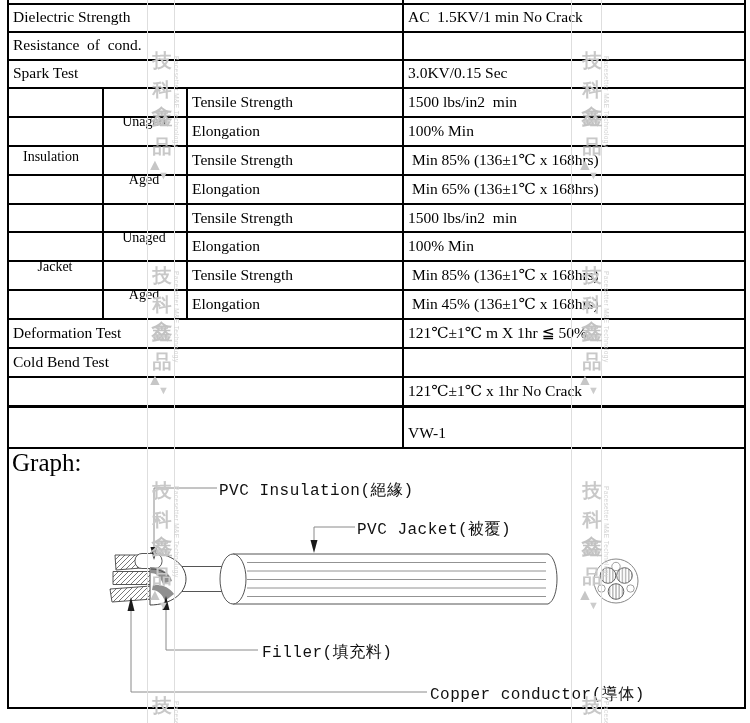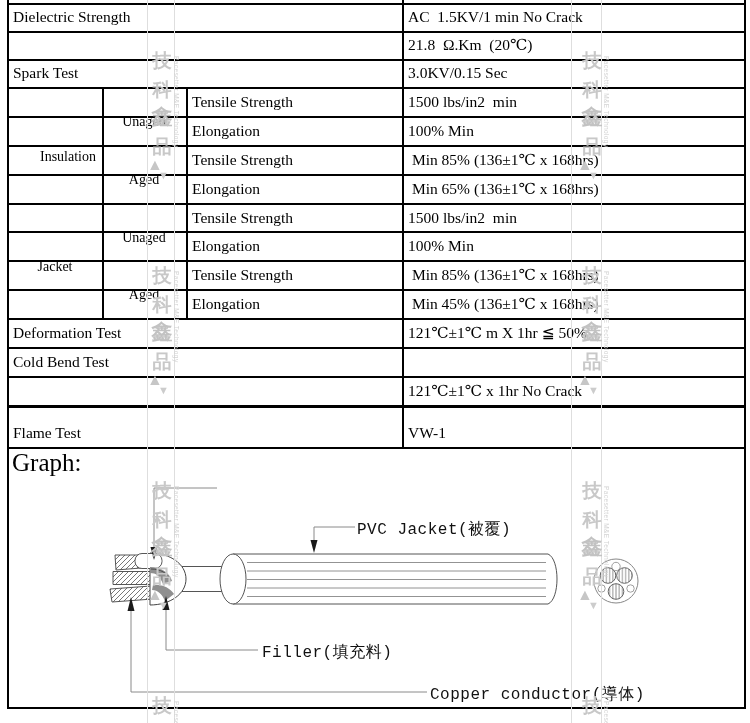--- a/index.html
+++ b/index.html
@@ -127,25 +127,25 @@
     <div class="hl z2" style="top:707px"></div>
     <div class="vl z2" style="left:7px;top:0;height:709px"></div>
     <div class="vl z2" style="left:744px;top:0;height:709px"></div>
     <div class="vl z2" style="left:402px;top:0;height:449px"></div>
     <div class="vl z2" style="left:102px;top:87px;height:233px"></div>
     <div class="vl z2" style="left:186px;top:87px;height:233px"></div>
   </div>
 
   <div class="rowlab z2" style="top:3px;line-height:28px">Dielectric Strength</div>
   <div class="rowval z2" style="top:3px;line-height:28px">AC  1.5KV/1 min No Crack</div>
-  <div class="rowval z2" style="top:31px;line-height:28px">21.8  Ω.Km  (20℃)</div>
+  <div class="rowlab z2" style="top:31px;line-height:28px">Resistance  of  cond.</div>
   <div class="rowlab z2" style="top:59px;line-height:28px">Spark Test</div>
   <div class="rowval z2" style="top:59px;line-height:28px">3.0KV/0.15 Sec</div>
 
-  <div class="gcell z2" style="left:21px;top:87px;width:94px;height:128px">Insulation</div>
+  <div class="gcell z2" style="left:4px;top:87px;width:94px;height:128px">Insulation</div>
   <div class="gcell z2" style="left:102px;top:87px;width:84px;height:58px">Unaged</div>
   <div class="gcell z2" style="left:102px;top:145px;width:84px;height:58px">Aged</div>
   <div class="gcell z2" style="left:8px;top:203px;width:94px;height:115px">Jacket</div>
   <div class="gcell z2" style="left:102px;top:203px;width:84px;height:57px">Unaged</div>
   <div class="gcell z2" style="left:102px;top:260px;width:84px;height:58px">Aged</div>
 
   <div class="testlab z2" style="top:87px;line-height:29px">Tensile Strength</div>
   <div class="rowval z2" style="top:87px;line-height:29px">1500 lbs/in2  min</div>
   <div class="testlab z2" style="top:116px;line-height:29px">Elongation</div>
   <div class="rowval z2" style="top:116px;line-height:29px">100% Min</div>
@@ -159,21 +159,20 @@
   <div class="rowval z2" style="top:231px;line-height:29px">100% Min</div>
   <div class="testlab z2" style="top:260px;line-height:29px">Tensile Strength</div>
   <div class="rowval z2" style="top:260px;line-height:29px"> Min 85% (136±1℃ x 168hrs)</div>
   <div class="testlab z2" style="top:289px;line-height:29px">Elongation</div>
   <div class="rowval z2" style="top:289px;line-height:29px"> Min 45% (136±1℃ x 168hrs)</div>
 
   <div class="rowlab z2" style="top:318px;line-height:29px">Deformation Test</div>
   <div class="rowval z2" style="top:318px;line-height:29px">121℃±1℃ m X 1hr ≦ 50%</div>
   <div class="rowlab z2" style="top:347px;line-height:29px">Cold Bend Test</div>
   <div class="rowval z2" style="top:376px;line-height:29px">121℃±1℃ x 1hr No Crack</div>
-  <div class="rowlab z2" style="top:405px;line-height:56px">Flame Test</div>
   <div class="rowval z2" style="top:405px;line-height:56px">VW-1</div>
 
   <div class="gheading z2">Graph:</div>
 
   <svg width="750" height="283" viewBox="0 440 750 283">
     <defs>
       <pattern id="hatchD" patternUnits="userSpaceOnUse" width="5" height="5">
         <path d="M0,5 L5,0" stroke="#555" stroke-width="0.8"></path>
       </pattern>
       <pattern id="hatchV" patternUnits="userSpaceOnUse" width="3.2" height="4">
@@ -230,17 +229,18 @@
       <line x1="166" y1="650" x2="258" y2="650"></line>
       <line x1="131" y1="610" x2="131" y2="692"></line>
       <line x1="131" y1="692" x2="427" y2="692"></line>
     </g>
     <polygon points="154,560 150.5,547 157.5,547" fill="#1a1a1a"></polygon>
     <polygon points="314,553 310.5,540 317.5,540" fill="#1a1a1a"></polygon>
     <polygon points="166,596 162.5,610 169.5,610" fill="#1a1a1a"></polygon>
     <polygon points="131,597 127.5,611 134.5,611" fill="#1a1a1a"></polygon>
   </svg>
 
+  <div class="cad" style="left:219px;top:480px">PVC Insulation(絕緣)</div>
   <div class="cad" style="left:262px;top:642px">Filler(填充料)</div>
   <div class="cad" style="left:357px;top:519px">PVC Jacket(被覆)</div>
   <div class="cad" style="left:430px;top:684px">Copper conductor(導体)</div>
 
 </div>
 
 </body></html>

